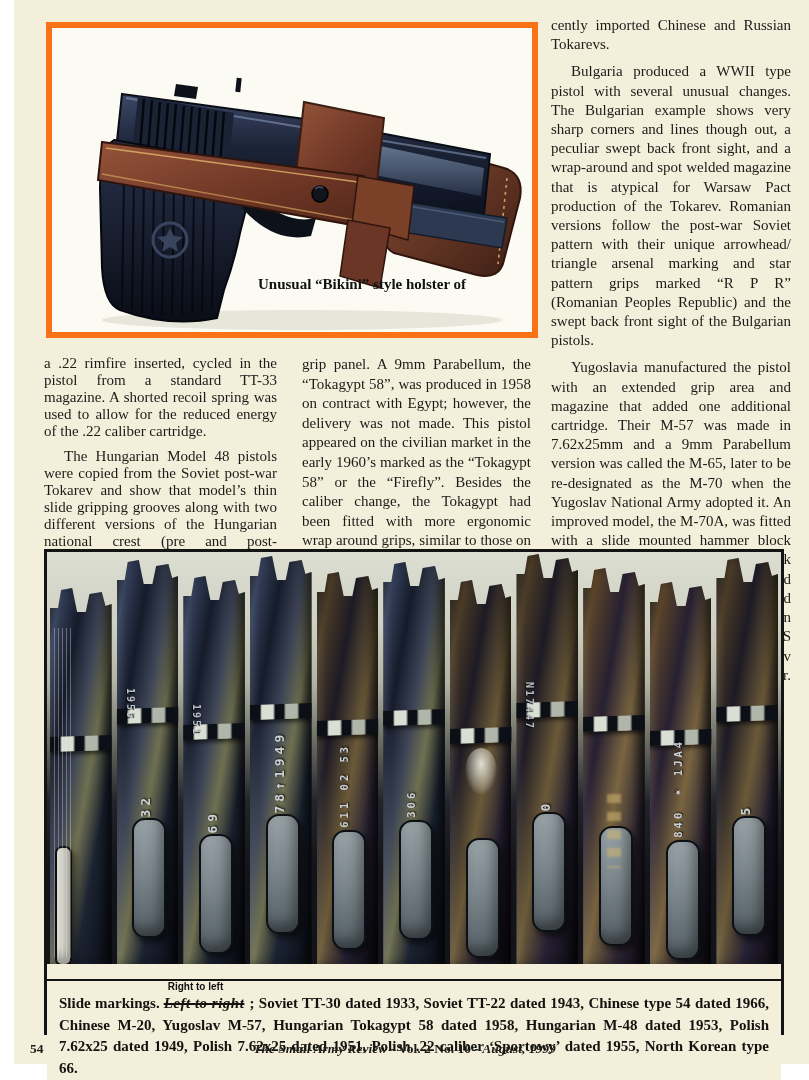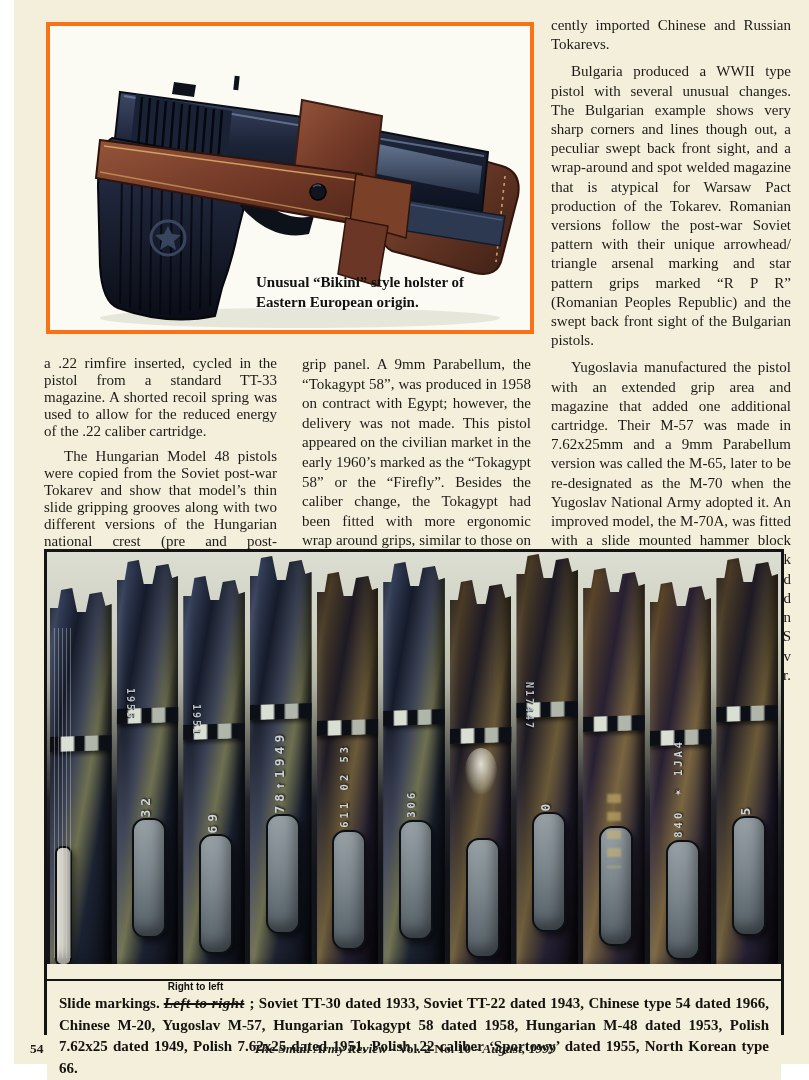--- a/index.html
+++ b/index.html
@@ -2,21 +2,21 @@
 <html><head>
 <meta charset="utf-8">
 <style>
   html,body{margin:0;padding:0}
   body{width:809px;height:1080px;position:relative;background:#ffffff;overflow:hidden;
        font-family:"Liberation Serif",serif;color:#1c1b18}
   .page-bg{position:absolute;left:14px;top:0;width:795px;height:1064px;background:#f4efdb}
 
   
   .photo-top{position:absolute;left:46px;top:22px;width:480px;height:304px;
-             border:4px solid #f97316;background:#fbfbf4;overflow:hidden}
+             border:6px solid #f97316;background:#fbfbf4;overflow:hidden}
   .photo-top svg{display:block}
   .cap-top{position:absolute;left:206px;top:246px;width:280px;
            font-weight:bold;font-size:15px;line-height:20px;color:#111}
 
   
   .col{position:absolute;text-align:justify;font-size:15px;line-height:19.2px}
   .col p{margin:8px;padding:0}
   .col p + p{text-indent:20px}
   .col-right{left:543px;top:8px;width:256px}
   .col-left{left:36px;top:347px;width:249px;line-height:17px}
@@ -157,21 +157,20 @@
     <polygon points="50,114 312,148 306,198 46,152" fill="url(#leatherG)" stroke="#2e140c" stroke-width="2"></polygon>
     <line x1="54" y1="120" x2="306" y2="154" stroke="#e0b06a" stroke-width="1.3" opacity=".85"></line>
     <line x1="50" y1="146" x2="302" y2="192" stroke="#d8a05c" stroke-width="1.3" opacity=".7"></line>
     <polygon points="306,148 362,158 356,212 300,196" fill="#7a4028" stroke="#2e140c" stroke-width="1.5"></polygon>
     <polygon points="296,192 338,200 328,260 288,248" fill="#6b3626" stroke="#2e140c" stroke-width="1.5"></polygon>
     <circle cx="268" cy="166" r="8" fill="#10141d" stroke="#000" stroke-width="1.5"></circle>
     <path d="M263,161 A7,7 0 0 1 271,160" stroke="#4a5570" stroke-width="1.5" fill="none"></path>
   </svg>
   <div class="cap-top">
     <div>Unusual “Bikini” style holster of</div>
-    <div>Eastern European origin.</div>
   </div>
 </div>
 
 <div class="col col-right">
     <p>cently imported Chinese and Russian Tokarevs.</p>
     <p>Bulgaria produced a WWII type pistol with several unusual changes.  The Bulgarian example shows very sharp corners and lines though out, a peculiar swept back front sight, and a wrap-around and spot welded magazine that is atypical for Warsaw Pact production of the Tokarev. Romanian versions follow the post-war Soviet pattern with their unique arrowhead/ triangle arsenal marking and star pattern grips marked “R P R” (Romanian Peoples Republic) and the swept back front sight of the Bulgarian pistols.</p>
     <p>Yugoslavia manufactured the pistol with an extended grip area and magazine that added one additional cartridge.  Their M-57 was made in 7.62x25mm and a 9mm Parabellum version was called the M-65, later to be re-designated as the M-70 when the Yugoslav National Army adopted it. An improved model, the M-70A, was fitted with a slide mounted hammer block safety.  These models have a swept back front sight (similar to the Bulgarian and Romanian examples) that is dovetailed into the slide, twenty three angled thin gripping grooves, and star grips with “S F R J” (Union of Federal Yugoslav Republics) surrounding the circled star.  Slide mark-</p>
   </div>
 <div class="col col-left">
     <p>a .22 rimfire inserted, cycled in the pistol from a standard TT-33 magazine.  A shorted recoil spring was used to allow for the reduced energy of the .22 caliber cartridge.</p>

